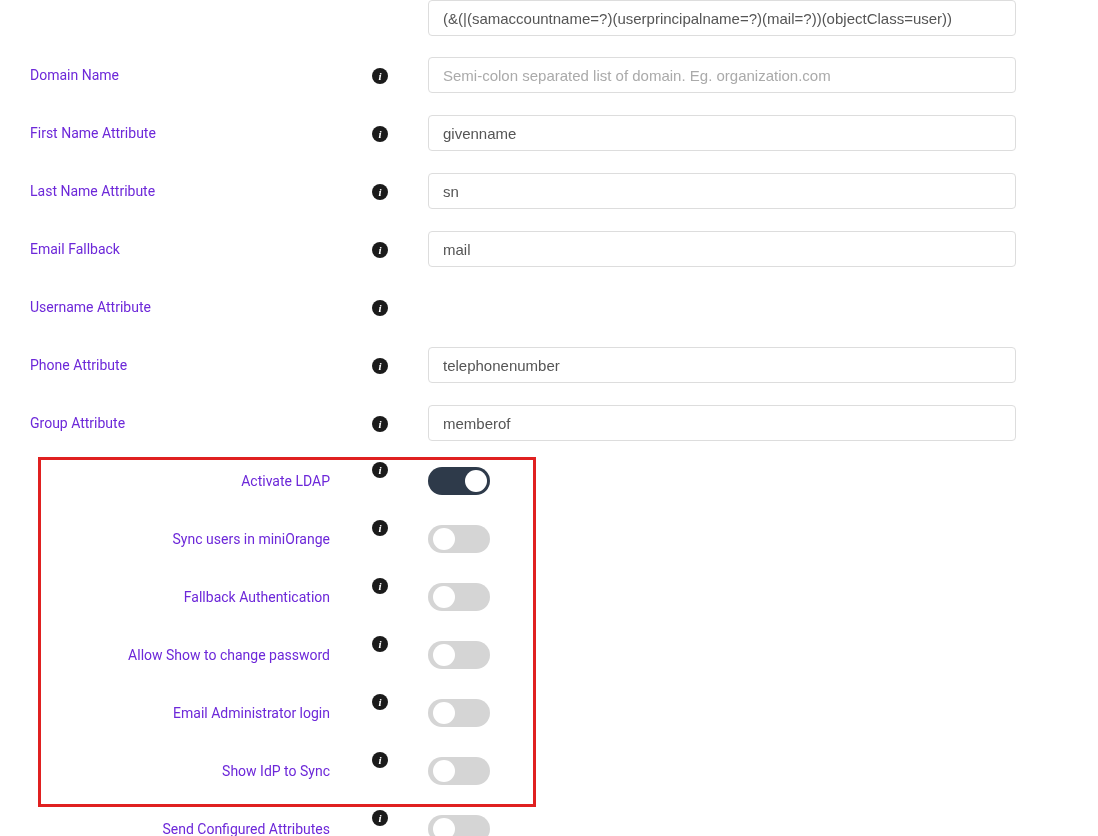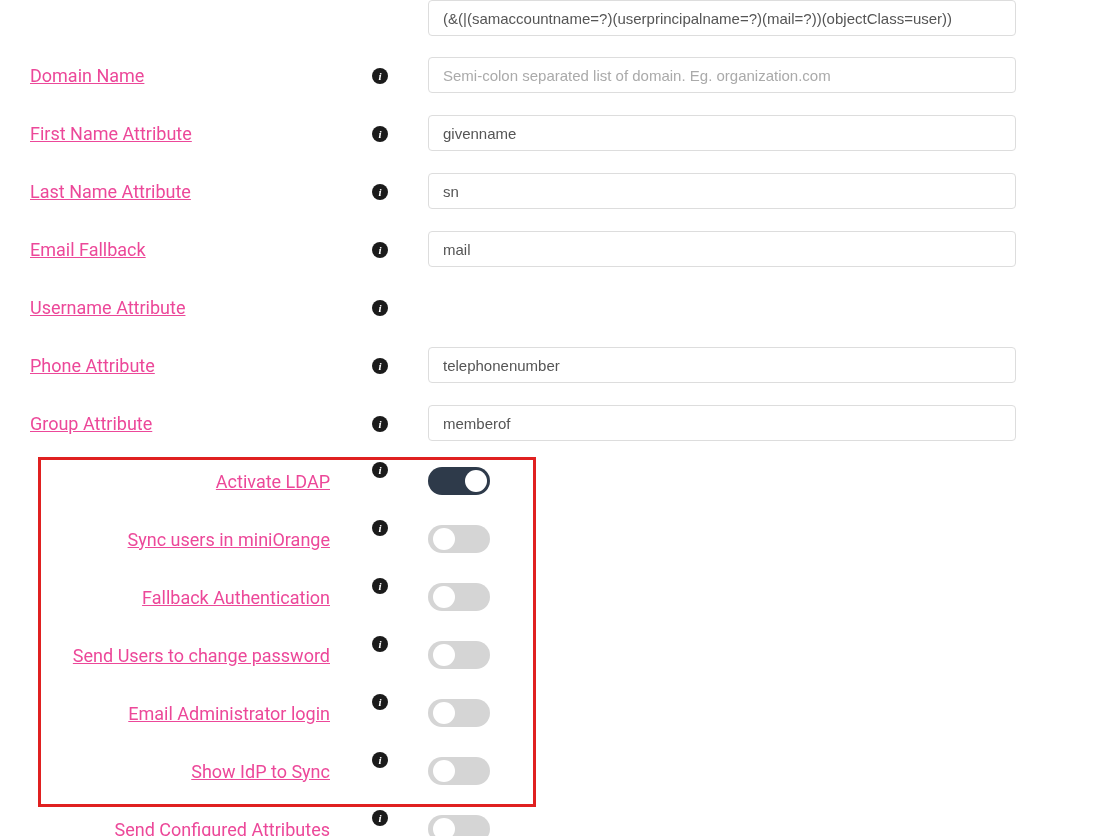--- a/index.html
+++ b/index.html
@@ -23,23 +23,22 @@
       align-items: center;
       margin-bottom: 20px;
     }
     .top-input-row .input-col {
       margin-left: 398px;
     }
     .label-col {
       width: 300px;
       display: flex;
       align-items: center;
-      font-size: 18px;
-      color: #ec4899;
-      text-decoration: underline;
+      font-size: 14px;
+      color: #6d28d9;
     }
     .info-col {
       width: 98px;
       display: flex;
       align-items: flex-start;
       justify-content: flex-end;
       padding-right: 40px;
       padding-top: 2px;
     }
     .info-icon {
@@ -250,21 +249,21 @@
         </div>
       <div class="input-col toggle-wrap">
           <div class="toggle off">
             <div class="toggle-knob"></div>
           </div>
         </div>
     </div>
 
     <div class="form-row toggle-row">
       <div class="label-col">
-          <span>Send Users to change password</span>
+          <span>Allow Show to change password</span>
         </div>
       <div class="info-col">
           <span class="info-icon">i</span>
         </div>
       <div class="input-col toggle-wrap">
           <div class="toggle off">
             <div class="toggle-knob"></div>
           </div>
         </div>
     </div>

